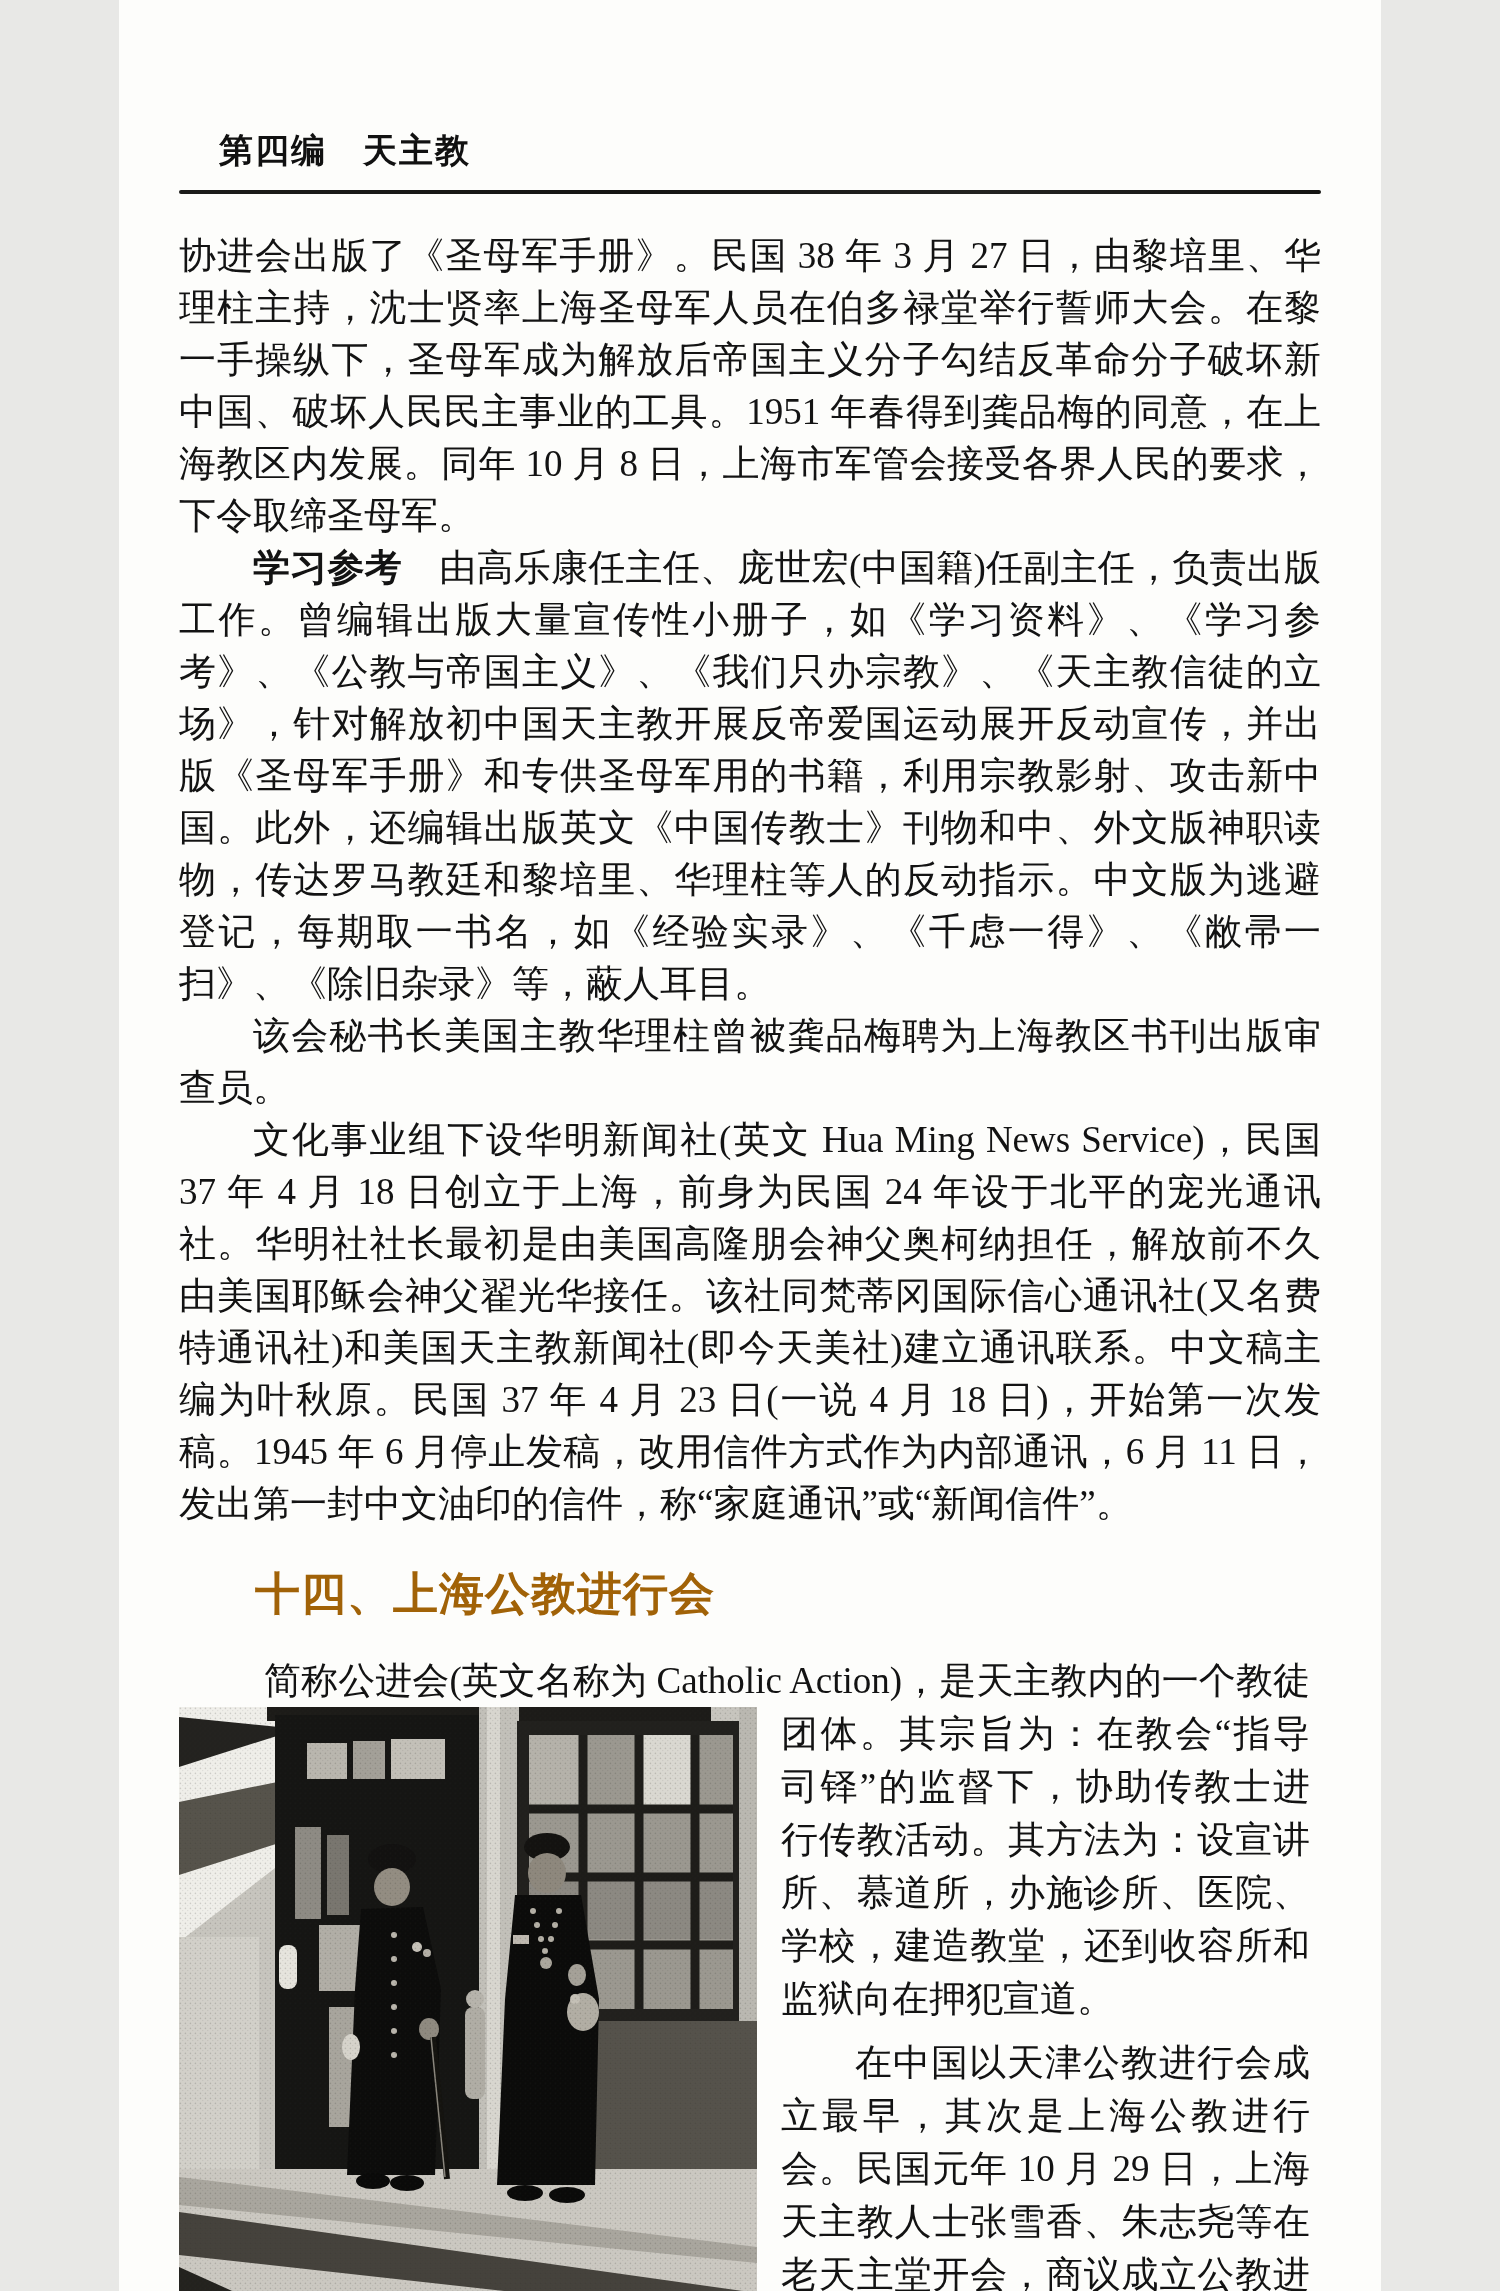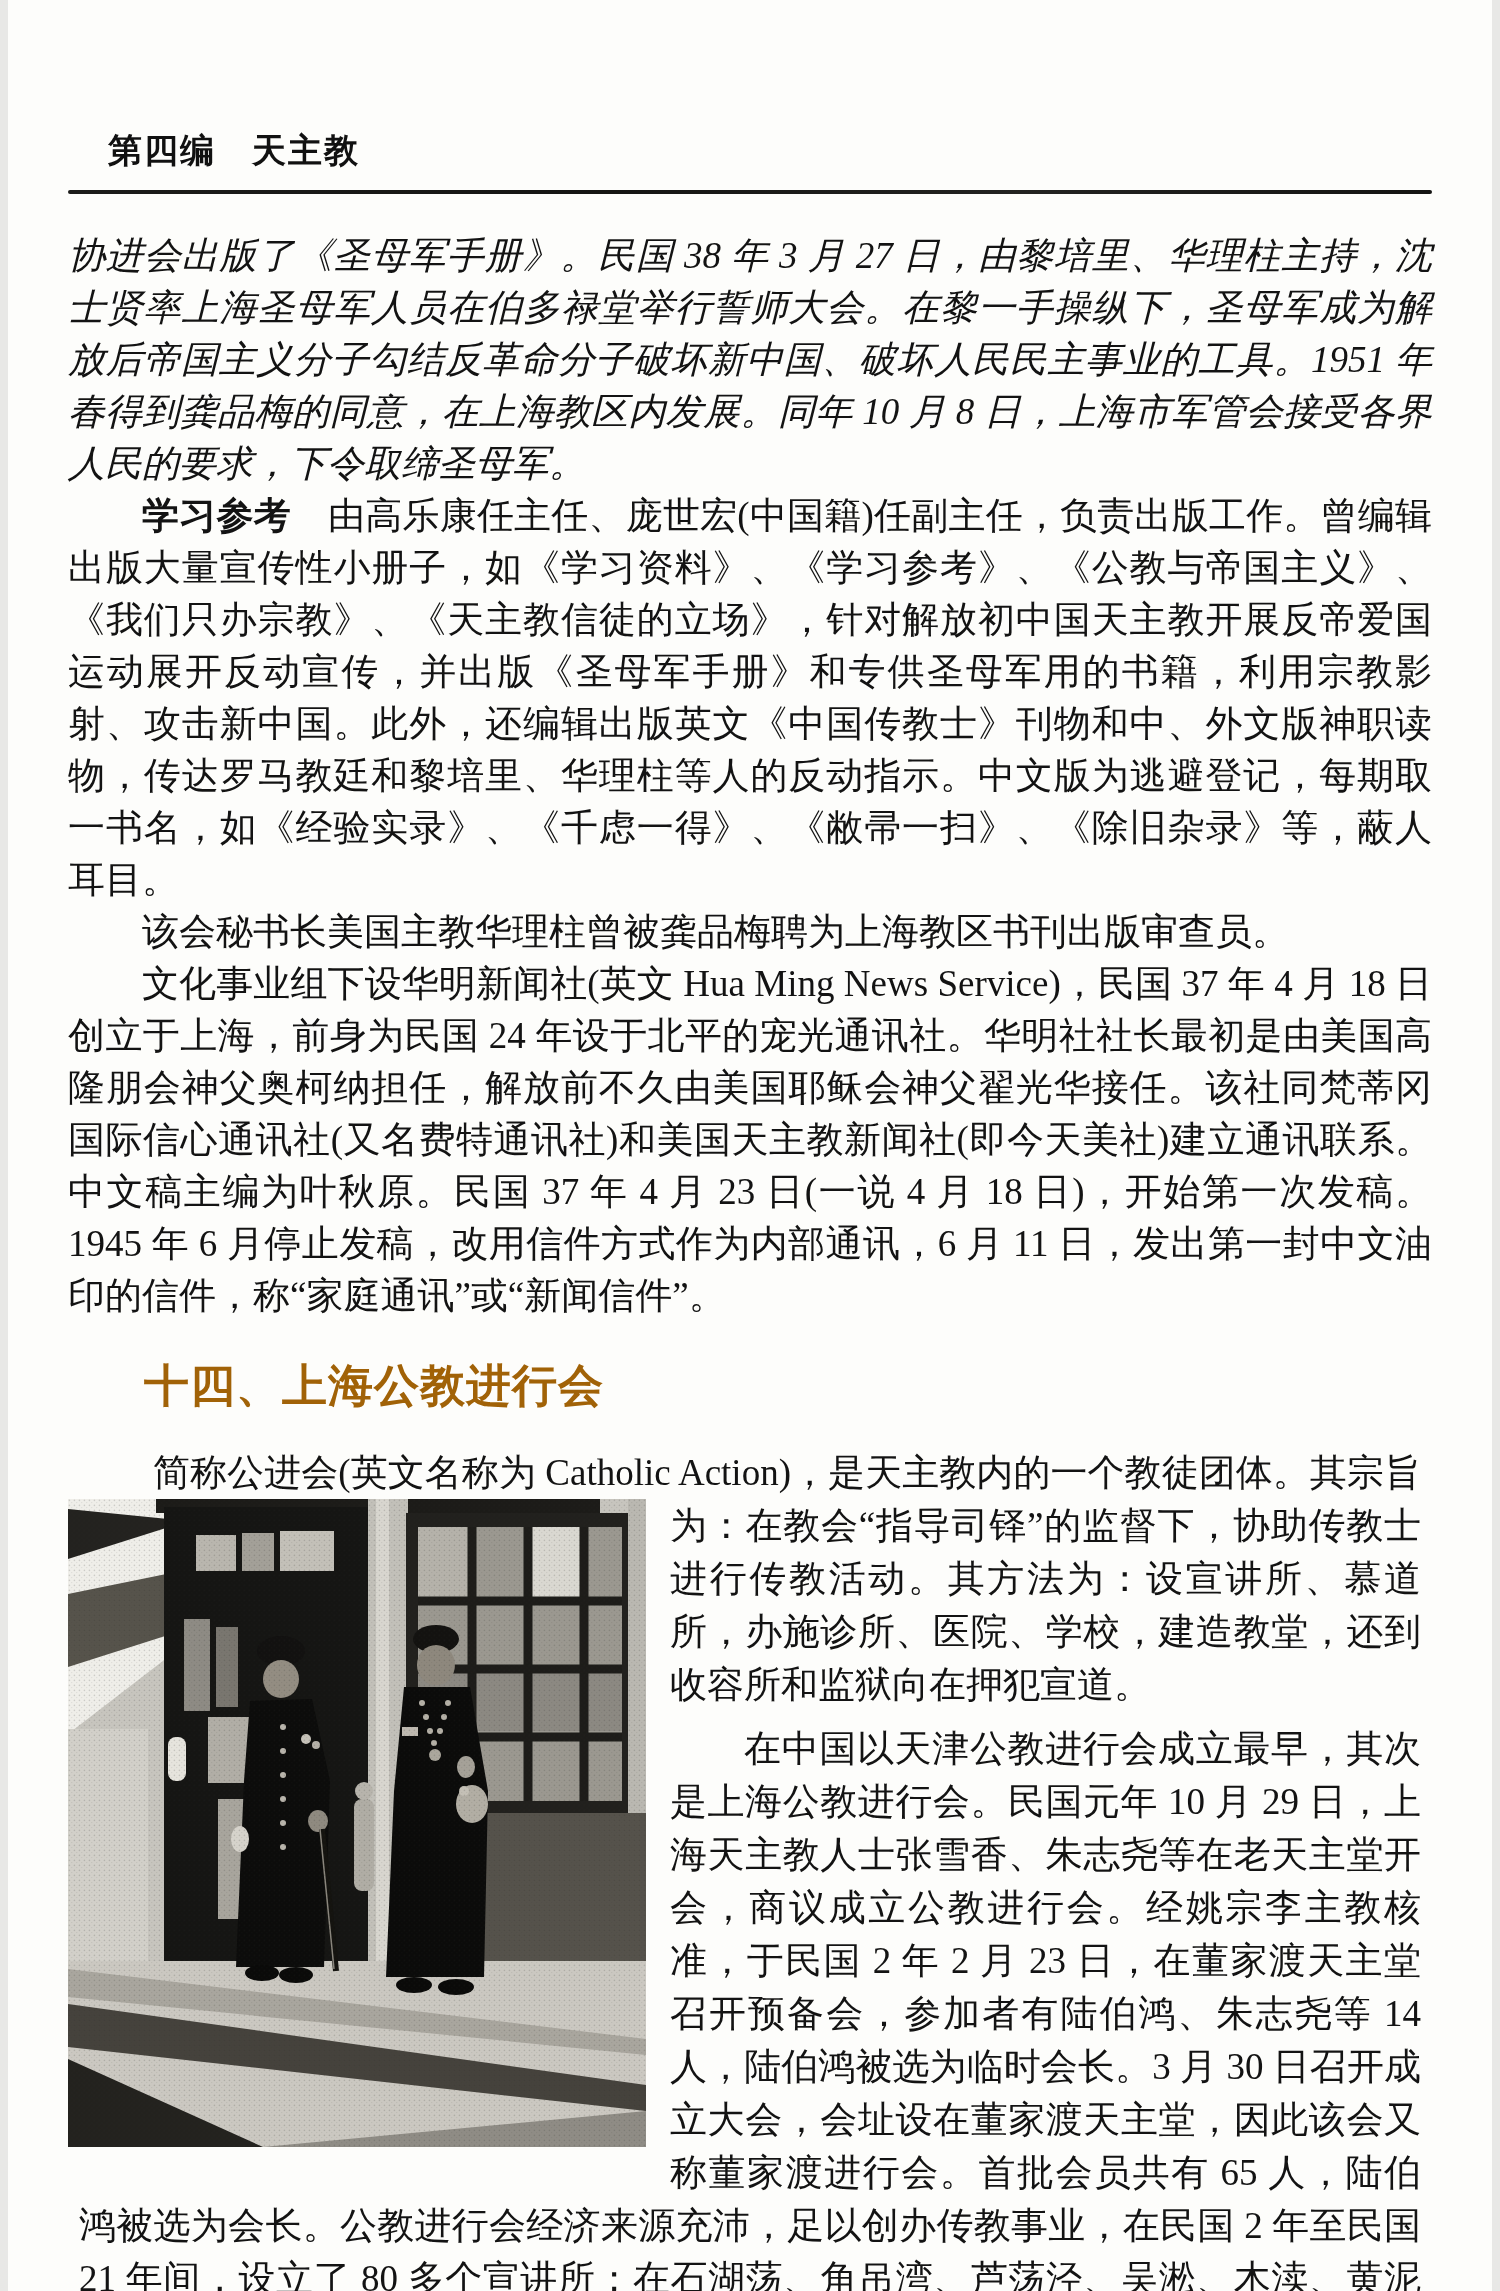--- a/index.html
+++ b/index.html
@@ -1,18 +1,18 @@
 <!DOCTYPE html>
 <html><head>
 <meta charset="utf-8">
 <style>
   html,body{margin:0;padding:0;background:#e8e8e6;}
   .page{
     position:relative;
-    width:1484px;height:2291px;
+    width:1262px;height:2291px;
     margin:0 auto;
     background:#fdfdfb;
     color:#141414;
     overflow:hidden;
     font-family:"Liberation Serif","DejaVu Serif",serif;
   }
   .content{padding:128px 60px 0 60px;}
 
   
   .running-head{
@@ -26,21 +26,21 @@
   .head-rule{
     margin-top:16px;
     height:4px;
     background:linear-gradient(90deg,#1c1c1a 0%,#151513 40%,#232321 70%,#141412 100%);
     border-radius:2px;
   }
 
   
   .bodytext{margin-top:36px;font-size:37px;line-height:52px;text-align:justify;color:#131313;}
   .para{margin:0;text-indent:2em;}
-  .para.no-indent{text-indent:0;font-style:italic;}
+  .para.no-indent{text-indent:0;}
   .run-in-lead{
     font-family:"Liberation Sans","DejaVu Sans",sans-serif;
     font-weight:bold;
   }
 
   
   .section-heading{
     margin:34px 0 30px 76px;
     font-family:"Liberation Sans","DejaVu Sans",sans-serif;
     font-weight:bold;

